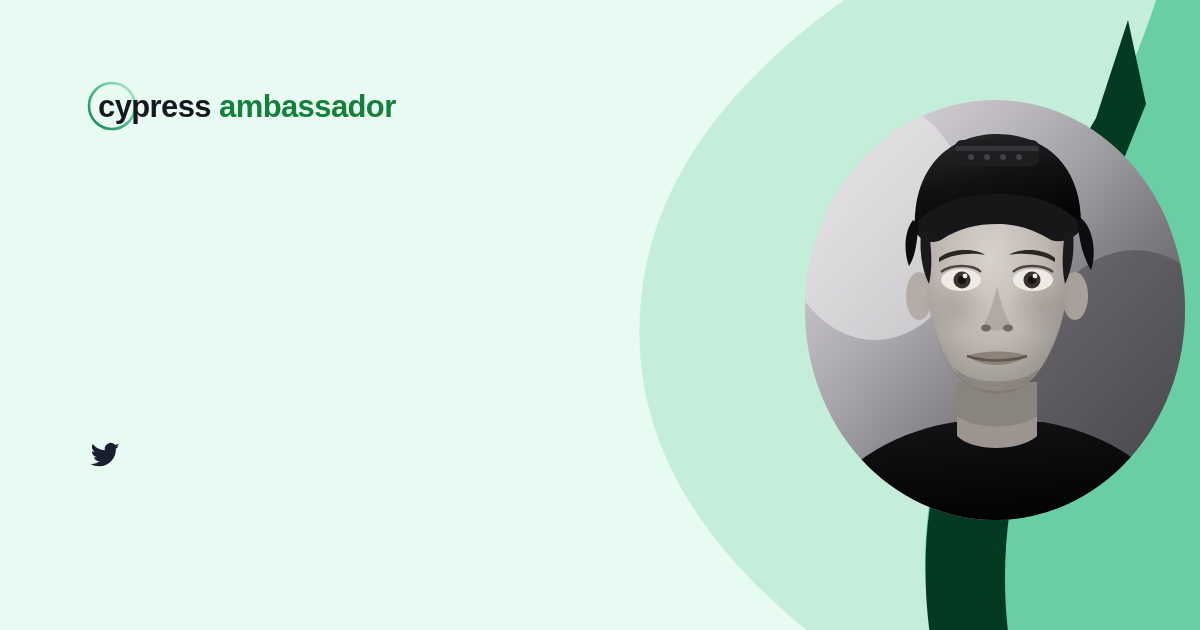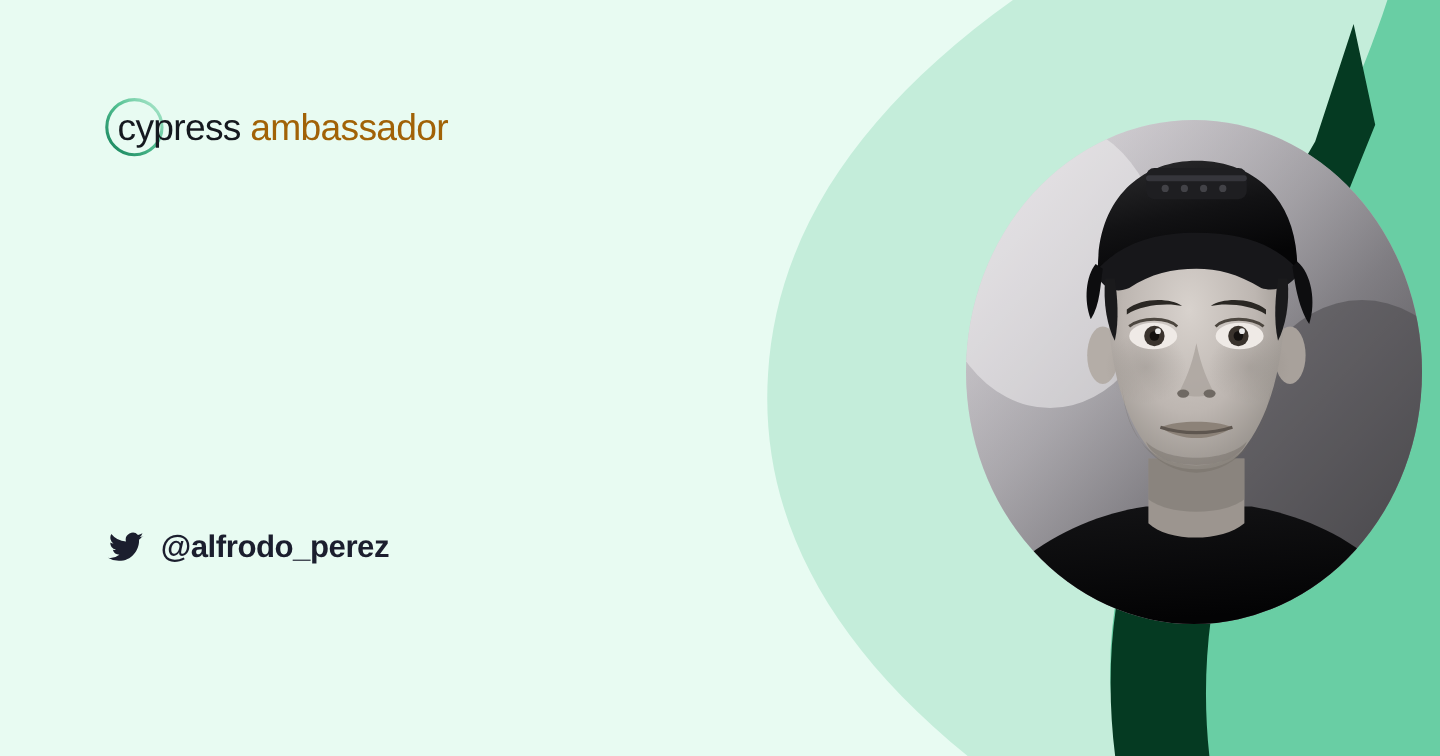--- a/index.html
+++ b/index.html
@@ -76,26 +76,26 @@
   #logo-wordmark {
     position: relative;
     z-index: 2;
     font-size: 31px;
     line-height: 1;
     letter-spacing: -0.6px;
     white-space: nowrap;
     padding-left: 8px;
   }
   .wm-strong {
-    font-weight: 400;
+    font-weight: 700;
     color: #15191f;
   }
   .wm-light {
-    font-weight: 400;
-    color: #a16207;
+    font-weight: 700;
+    color: #15803d;
   }
 
   
   #person-name {
     position: absolute;
     left: 90px;
     top: 208px;
     width: 480px;
     font-size: 74px;
     font-weight: 700;
@@ -292,17 +292,16 @@
         <circle cx="26" cy="26" r="23" fill="none" stroke="url(#ringGrad)" stroke-width="2.6"></circle>
       </svg>
       <div id="logo-wordmark"><span class="wm-strong">cypress</span><span class="wm-light"> ambassador</span></div>
     </div>
 
 
     <div id="handle-row">
       <svg id="twitter-icon" viewBox="0 0 24 24">
         <path fill="#1b1e2e" d="M23.64 4.57a9.6 9.6 0 0 1-2.72.75 4.74 4.74 0 0 0 2.08-2.62 9.47 9.47 0 0 1-3 1.15 4.73 4.73 0 0 0-8.06 4.31A13.42 13.42 0 0 1 2.2 3.22a4.73 4.73 0 0 0 1.46 6.31 4.7 4.7 0 0 1-2.14-.59v.06a4.73 4.73 0 0 0 3.79 4.64 4.78 4.78 0 0 1-2.13.08 4.74 4.74 0 0 0 4.42 3.29A9.5 9.5 0 0 1 0 18.96a13.38 13.38 0 0 0 7.25 2.13c8.7 0 13.46-7.21 13.46-13.46l-.02-.61a9.6 9.6 0 0 0 2.36-2.45z"></path>
       </svg>
-      <span id="handle-text">@alfrodo_perez</span>
     </div>
 
   </div>
 </div>
 
 </body></html>

